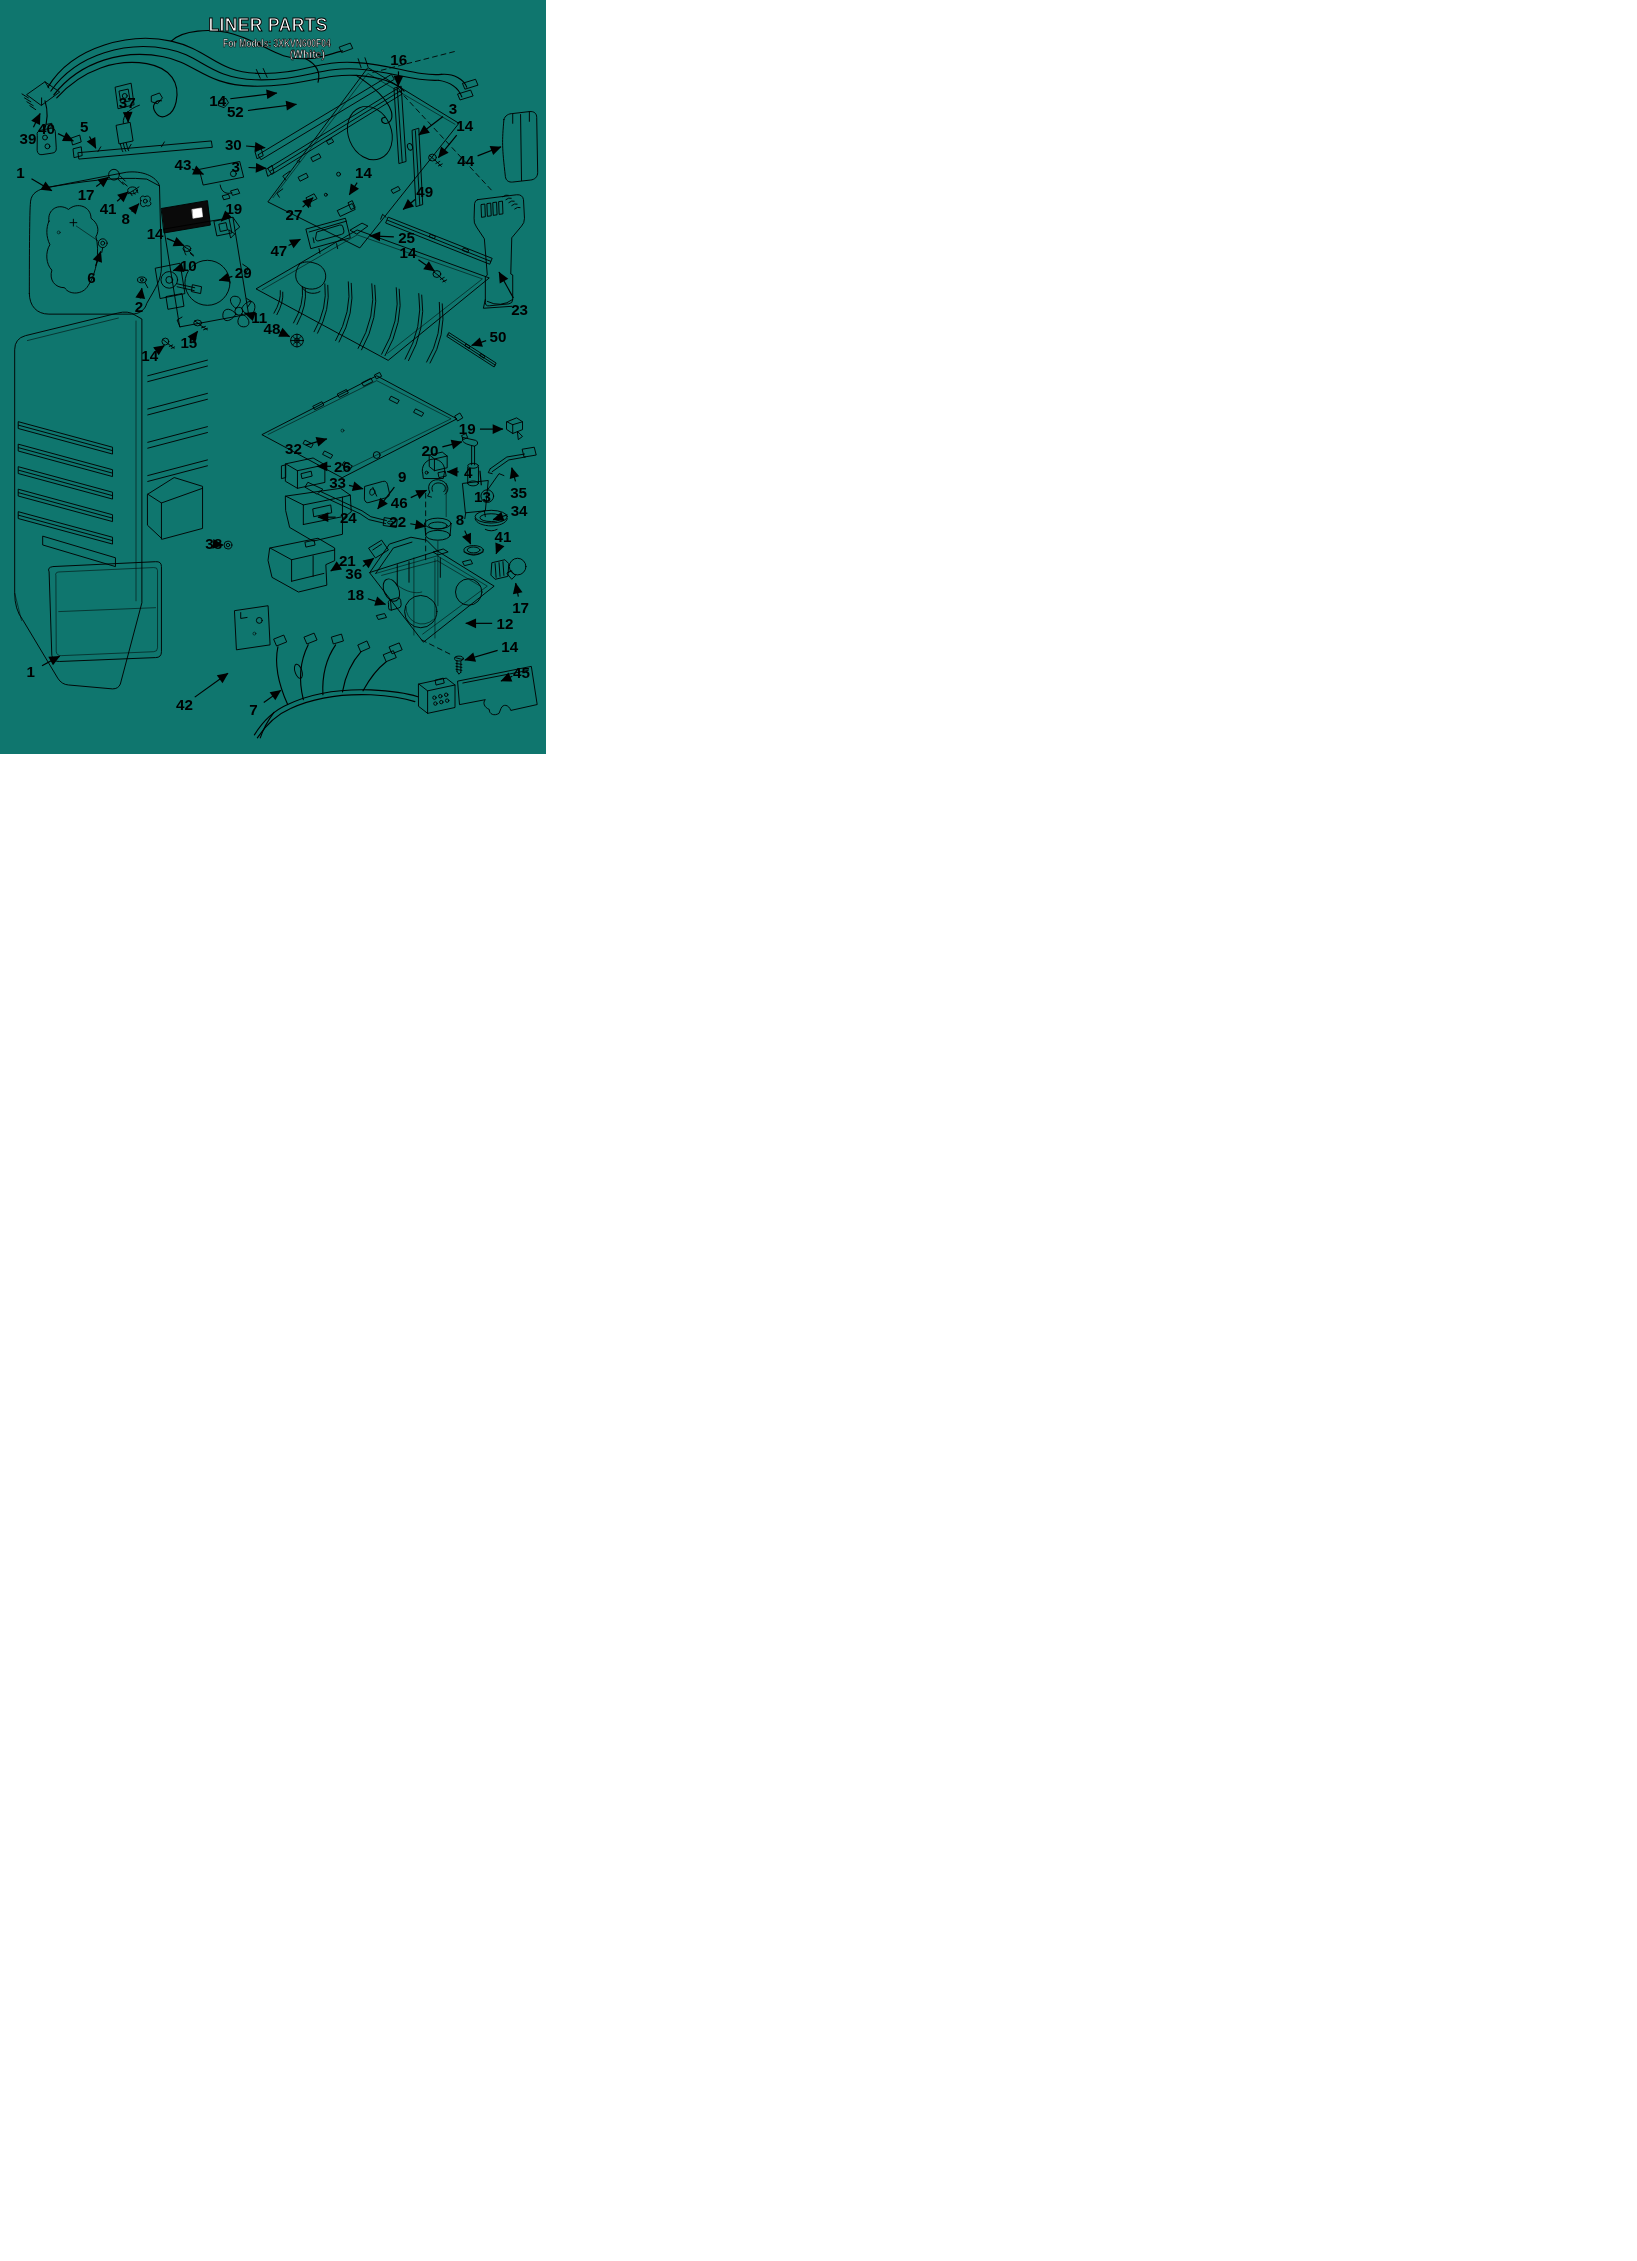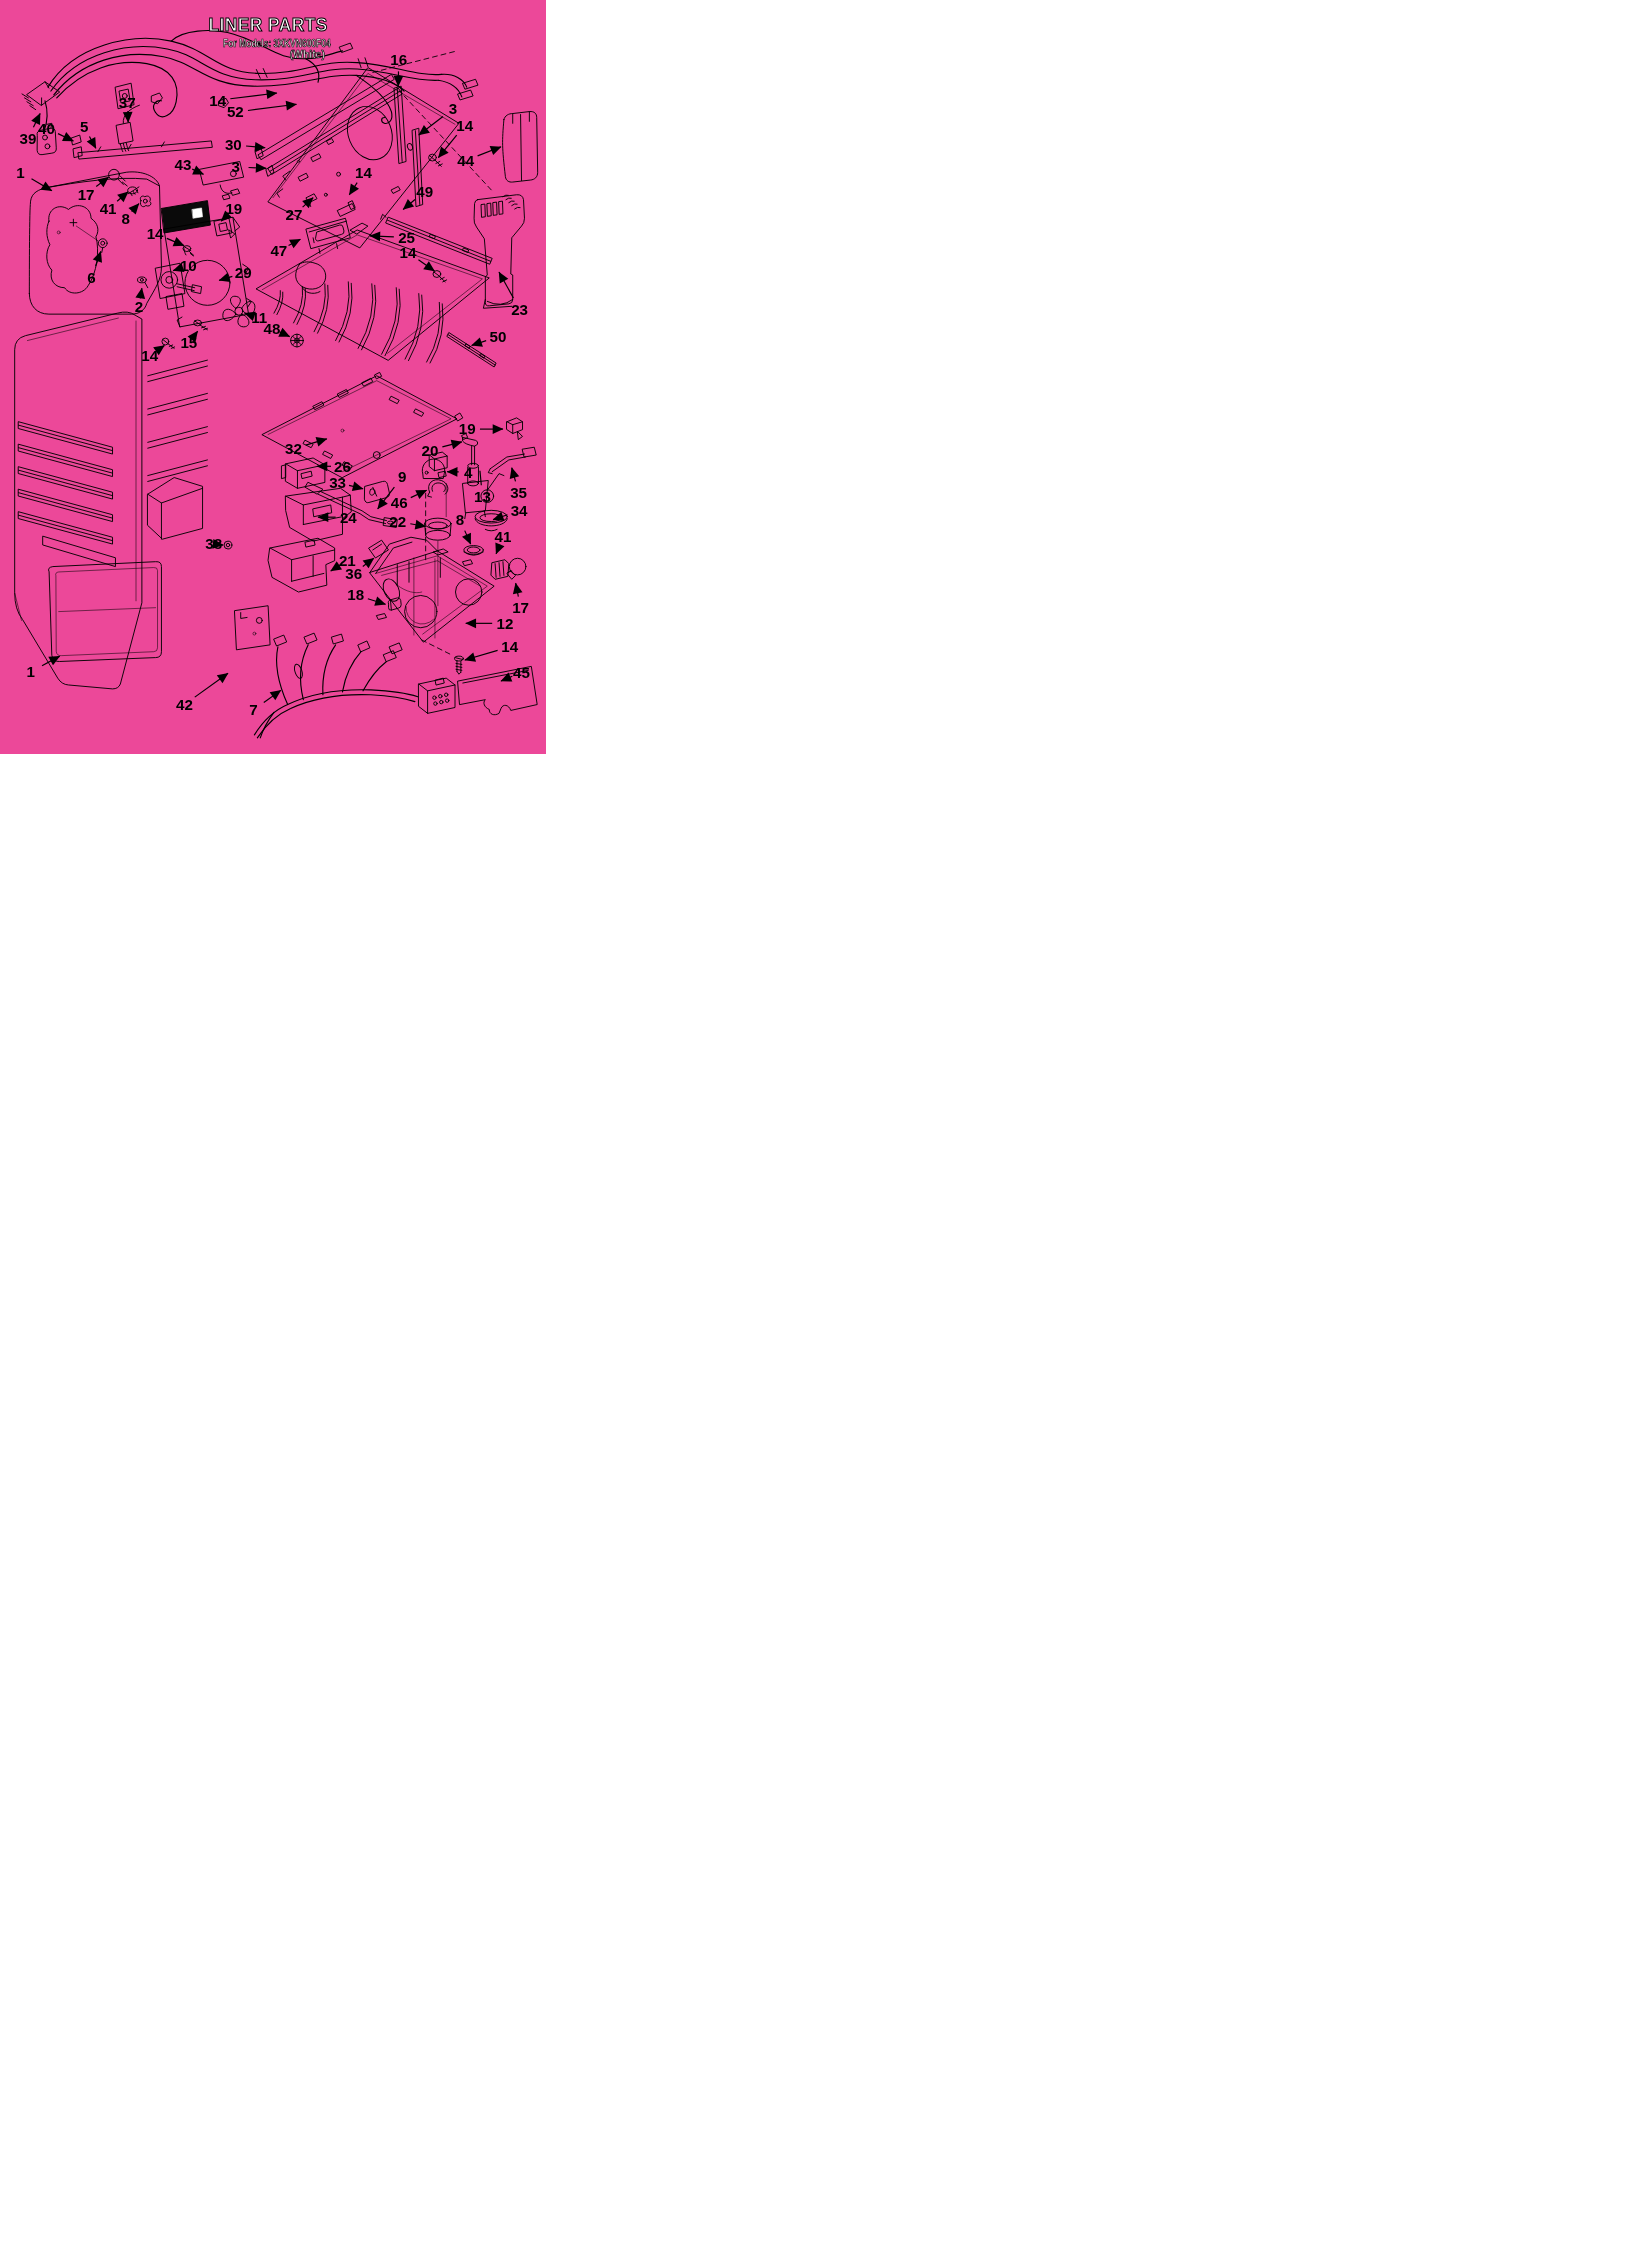--- a/index.html
+++ b/index.html
@@ -1,16 +1,16 @@
 <!DOCTYPE html>
 <html style="font-size:7.8px"><head>
 <meta charset="utf-8">
 <style>
   html,body{margin:0;padding:0;background:#fff;}
-  #page{position:relative;width:546px;height:754px;background:#ec4899;overflow:hidden;
+  #page{position:relative;width:546px;height:754px;background:#0f766e;overflow:hidden;
         font-family:"Liberation Sans",sans-serif;}
   svg{position:absolute;left:0;top:0;}
   .t-main{font-family:"Liberation Sans",sans-serif;font-weight:700;font-size:37px;
           fill:#fff;stroke:#000;stroke-width:2.1;text-anchor:middle;letter-spacing:1px;}
   .t-sub{font-family:"Liberation Sans",sans-serif;font-weight:700;font-size:23px;
          fill:#fff;stroke:#000;stroke-width:1.5;}
   .callout-num{font-family:"Liberation Sans",sans-serif;font-weight:700;font-size:31px;
                fill:#000;text-anchor:middle;}
   .leader{stroke:#000;stroke-width:2.4;fill:none;}
   .d path,.d line,.d circle,.d ellipse,.d polyline,.d rect{fill:none;stroke:#000;

